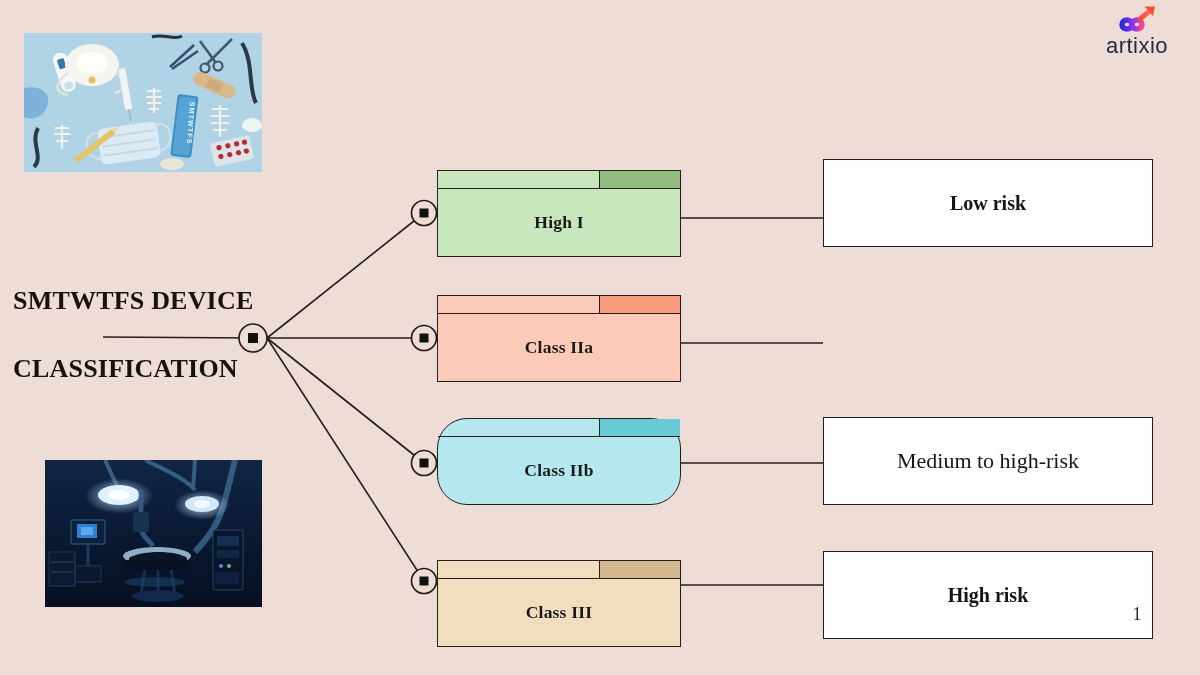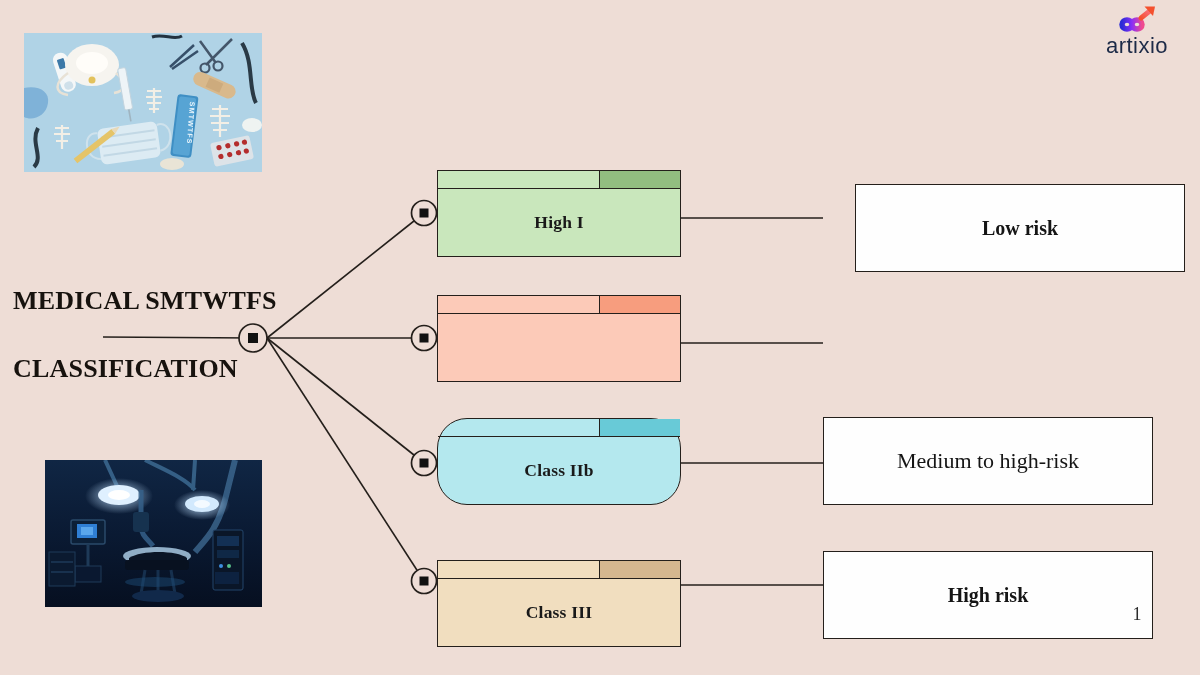--- a/index.html
+++ b/index.html
@@ -197,21 +197,21 @@
           <stop offset="1" stop-color="#fb7185"></stop>
         </linearGradient>
       </defs>
       <path d="M22 19.5 C 22 13.5, 12 13.5, 12 19.5 C 12 25.5, 22 25.5, 22 19.5 C 22 13.5, 32 13.5, 32 19.5 C 32 25.5, 22 25.5, 22 19.5" fill="none" stroke="url(#lgInf)" stroke-width="5.5" stroke-linecap="round"></path>
       <path d="M31 13 L 41 5" stroke="url(#lgArr)" stroke-width="5" stroke-linecap="round"></path>
       <polygon points="34.5,1.5 45,1.5 43,11" fill="#f4502e"></polygon>
     </svg>
     <div class="brand">artixio</div>
   </div>
 
-  <div class="title-line title-line1">MEDICAL SMTWTFS</div>
+  <div class="title-line title-line1">SMTWTFS DEVICE</div>
   <div class="title-line title-line2">CLASSIFICATION</div>
 
   <svg class="tree-svg" width="1200" height="675" viewBox="0 0 1200 675">
     <line x1="103" y1="337" x2="253" y2="338"></line>
     <line x1="267" y1="338" x2="424" y2="213"></line>
     <line x1="267" y1="338" x2="424" y2="338"></line>
     <line x1="267" y1="338" x2="424" y2="463"></line>
     <line x1="267" y1="338" x2="424" y2="581"></line>
     <line x1="681" y1="218" x2="823" y2="218"></line>
     <line x1="681" y1="343" x2="823" y2="343"></line>
@@ -244,34 +244,35 @@
       <div class="spacer"></div>
         <div class="tab"></div>
     </div>
     <div class="label">High I</div>
   </div>
   <div class="class-box" style="top: 295px; --body: #fccab8; --tab: #f79d7e;">
     <div class="strip">
       <div class="spacer"></div>
         <div class="tab"></div>
     </div>
+    <div class="label">Class IIa</div>
   </div>
   <div class="class-box" style="top: 418px; border-radius: 30px; --body: #b4e8ee; --tab: #68cad7;">
     <div class="strip">
       <div class="spacer"></div>
         <div class="tab"></div>
     </div>
     <div class="label">Class IIb</div>
   </div>
   <div class="class-box" style="top: 560px; --body: #f1debf; --tab: #d5b78f;">
     <div class="strip">
       <div class="spacer"></div>
         <div class="tab"></div>
     </div>
     <div class="label">Class III</div>
   </div>
 
-  <div class="risk-box emph" style="top:184px;margin-left:32px;">Low risk</div>
+  <div class="risk-box emph" style="top:159px;">Low risk</div>
   <div class="risk-box" style="top:417px;">Medium to high-risk</div>
   <div class="risk-box emph" style="top:551px;">High risk</div>
 
   <div class="page-number">1</div>
 </div>
 
 </body></html>

